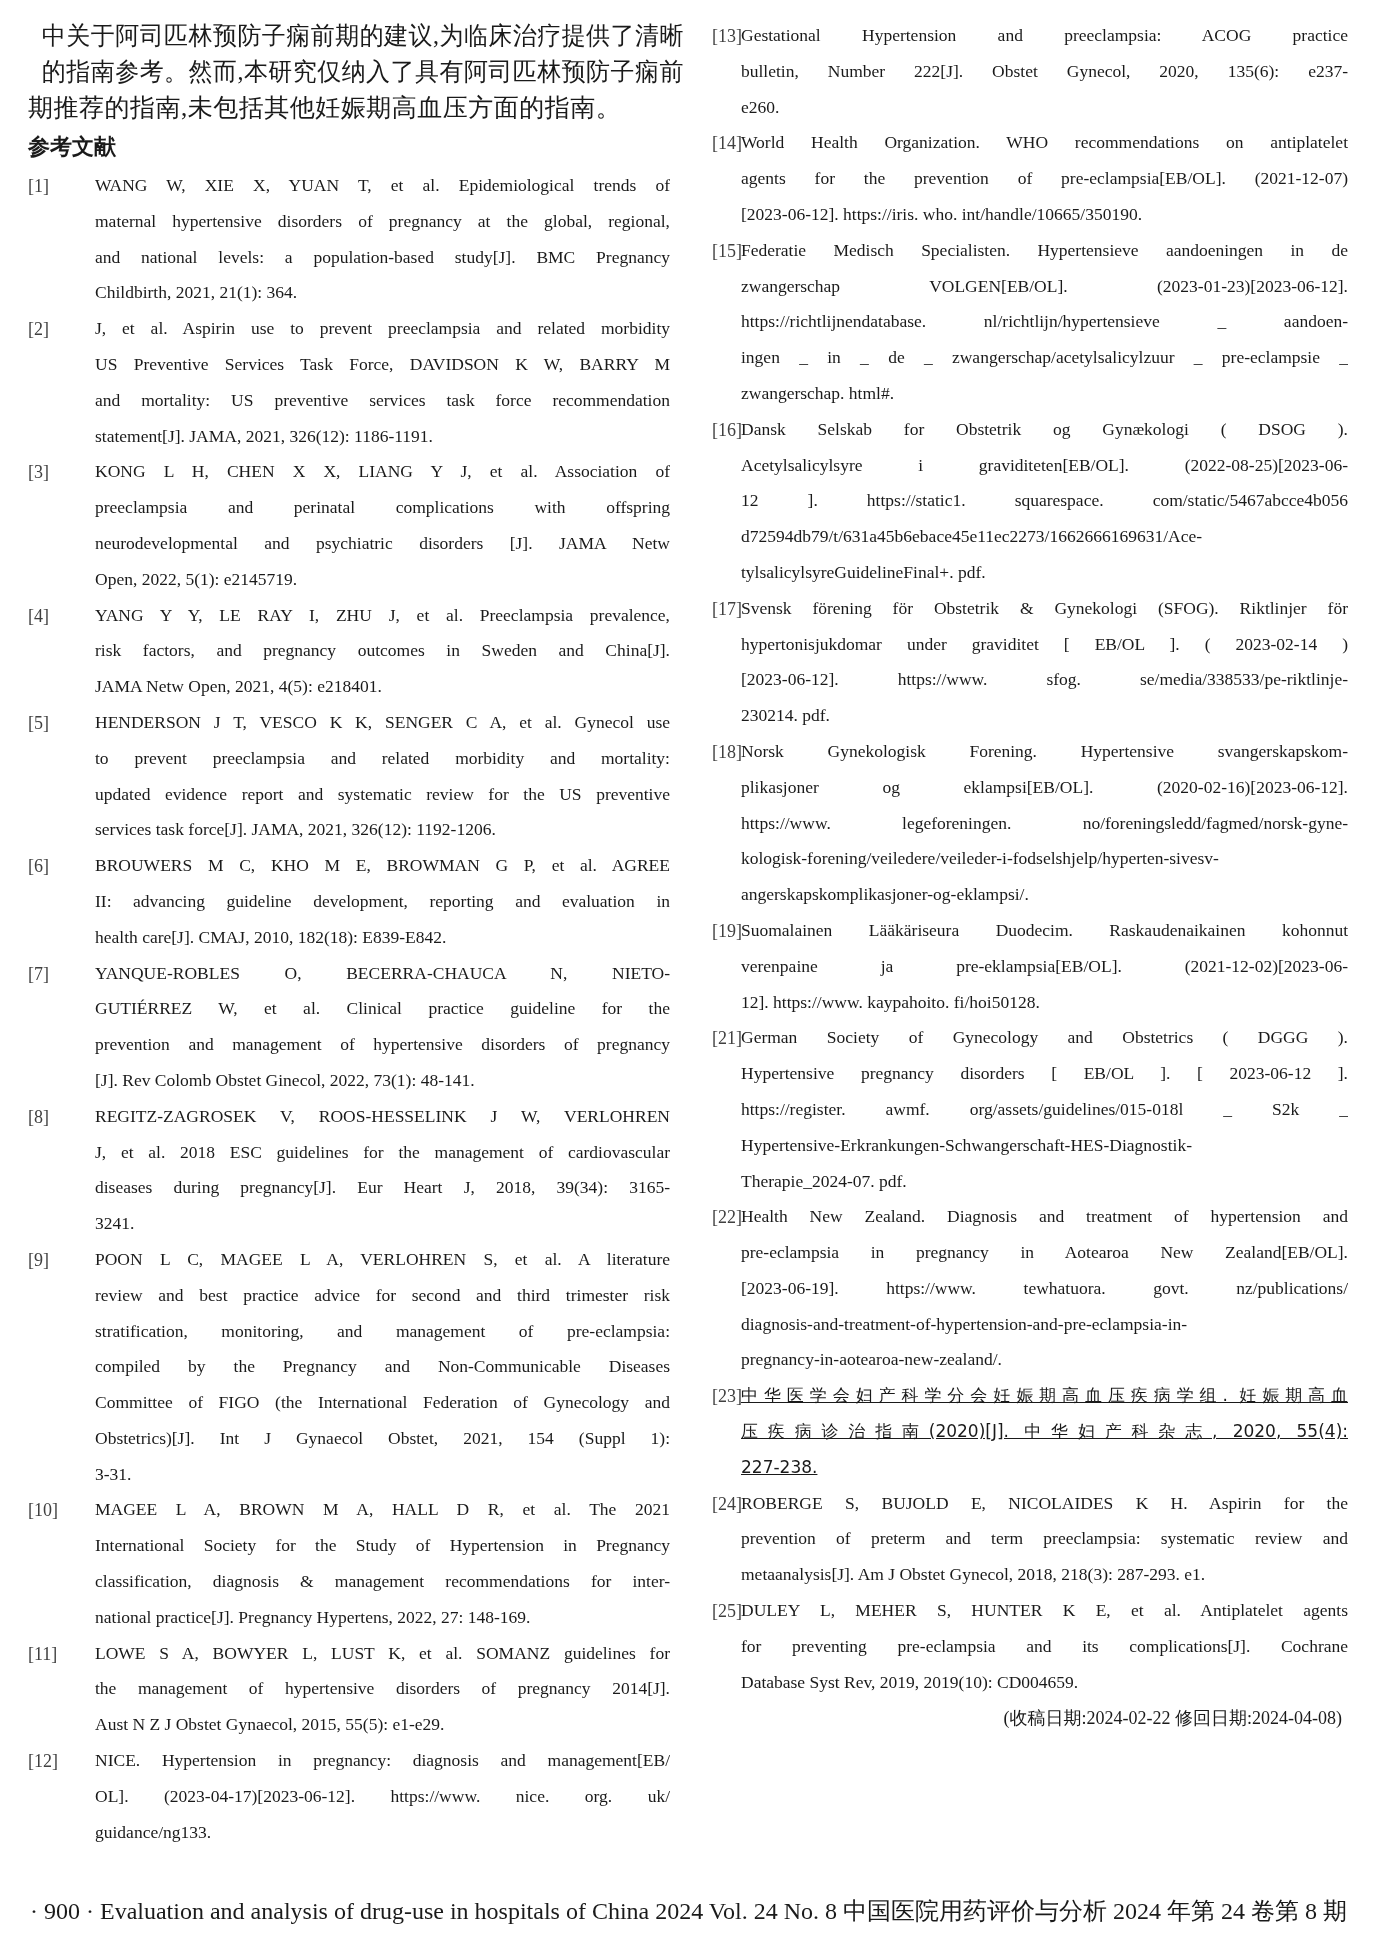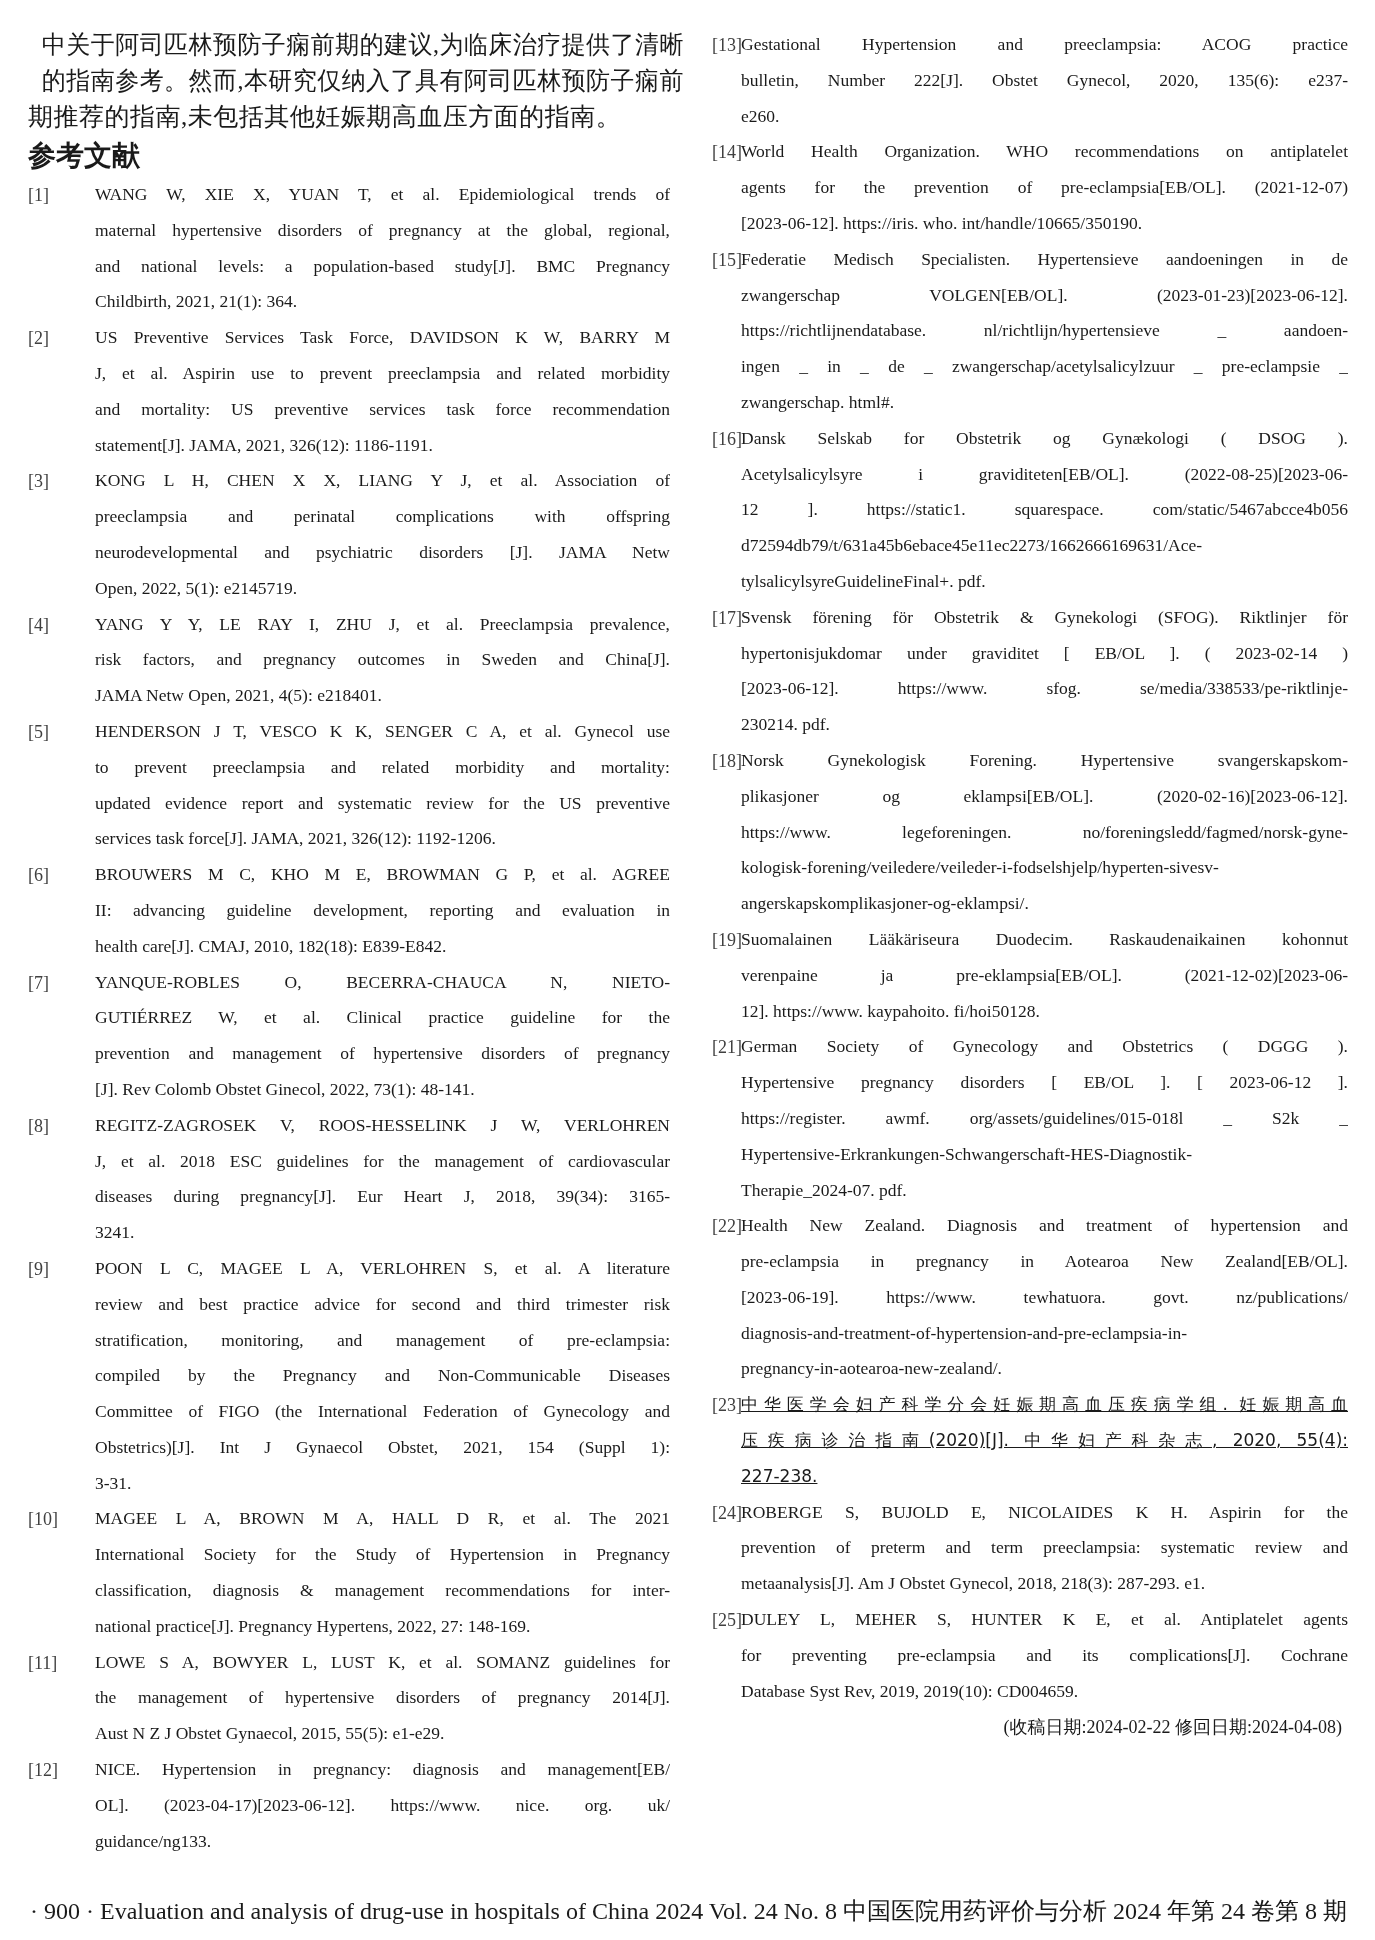--- a/index.html
+++ b/index.html
@@ -1,35 +1,35 @@
 <!DOCTYPE html>
 <html><head>
   <meta charset="utf-8">
   <style>
     html, body { margin: 0; padding: 0; background: #ffffff; }
     body {
       width: 1375px; height: 1940px; position: relative; overflow: hidden;
       font-family: "Liberation Serif", "DejaVu Serif", serif;
       color: #1a1a1a;
     }
-    .col { position: absolute; top: 9px; }
+    .col { position: absolute; top: 0; }
     .col-left { left: 28px; width: 642px; }
     .col-right { left: 712px; width: 636px; }
 
     .intro { margin-top: 18px; }
     .intro-line {
       font-size: 25px; line-height: 36px; height: 36px;
       text-align: justify; text-align-last: justify; white-space: nowrap;
       letter-spacing: 0.5px;
     }
     .intro-line.last { text-align-last: left; }
 
     .section-title {
       font-family: "DejaVu Sans", sans-serif; font-weight: bold;
-      font-size: 28px; height: 42px; line-height: 42px; margin-top: 0px;
+      font-size: 22px; height: 42px; line-height: 42px; margin-top: 0px;
     }
 
     .ref { position: relative; }
     .ref-num {
       position: absolute; left: 0; top: 0;
       font-size: 18px; line-height: 36px; color: #404040;
     }
     .ref-lines { margin-left: 67px; }
     .col-right .ref-lines { margin-left: 29px; }
     .ref-line {
@@ -68,22 +68,22 @@
         <div class="ref-lines">
           <div class="ref-line">WANG W, XIE X, YUAN T, et al. Epidemiological trends of</div>
           <div class="ref-line">maternal hypertensive disorders of pregnancy at the global, regional,</div>
           <div class="ref-line">and national levels: a population-based study[J]. BMC Pregnancy</div>
           <div class="ref-line last">Childbirth, 2021, 21(1): 364.</div>
         </div>
       </div>
       <div class="ref">
         <div class="ref-num">[2]</div>
         <div class="ref-lines">
+          <div class="ref-line">J, et al. Aspirin use to prevent preeclampsia and related morbidity</div>
           <div class="ref-line">US Preventive Services Task Force, DAVIDSON K W, BARRY M</div>
-          <div class="ref-line">J, et al. Aspirin use to prevent preeclampsia and related morbidity</div>
           <div class="ref-line">and mortality: US preventive services task force recommendation</div>
           <div class="ref-line last">statement[J]. JAMA, 2021, 326(12): 1186-1191.</div>
         </div>
       </div>
       <div class="ref">
         <div class="ref-num">[3]</div>
         <div class="ref-lines">
           <div class="ref-line">KONG L H, CHEN X X, LIANG Y J, et al. Association of</div>
           <div class="ref-line">preeclampsia and perinatal complications with offspring</div>
           <div class="ref-line">neurodevelopmental and psychiatric disorders [J]. JAMA Netw</div>

